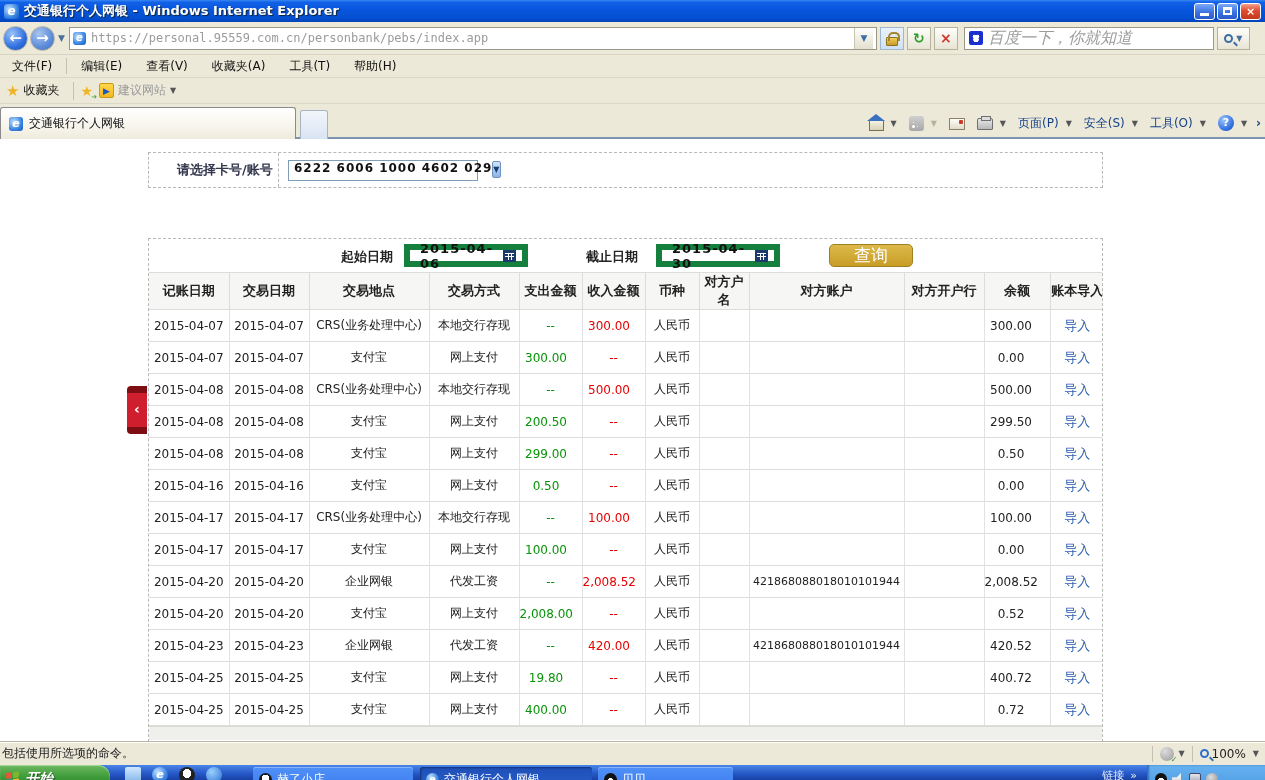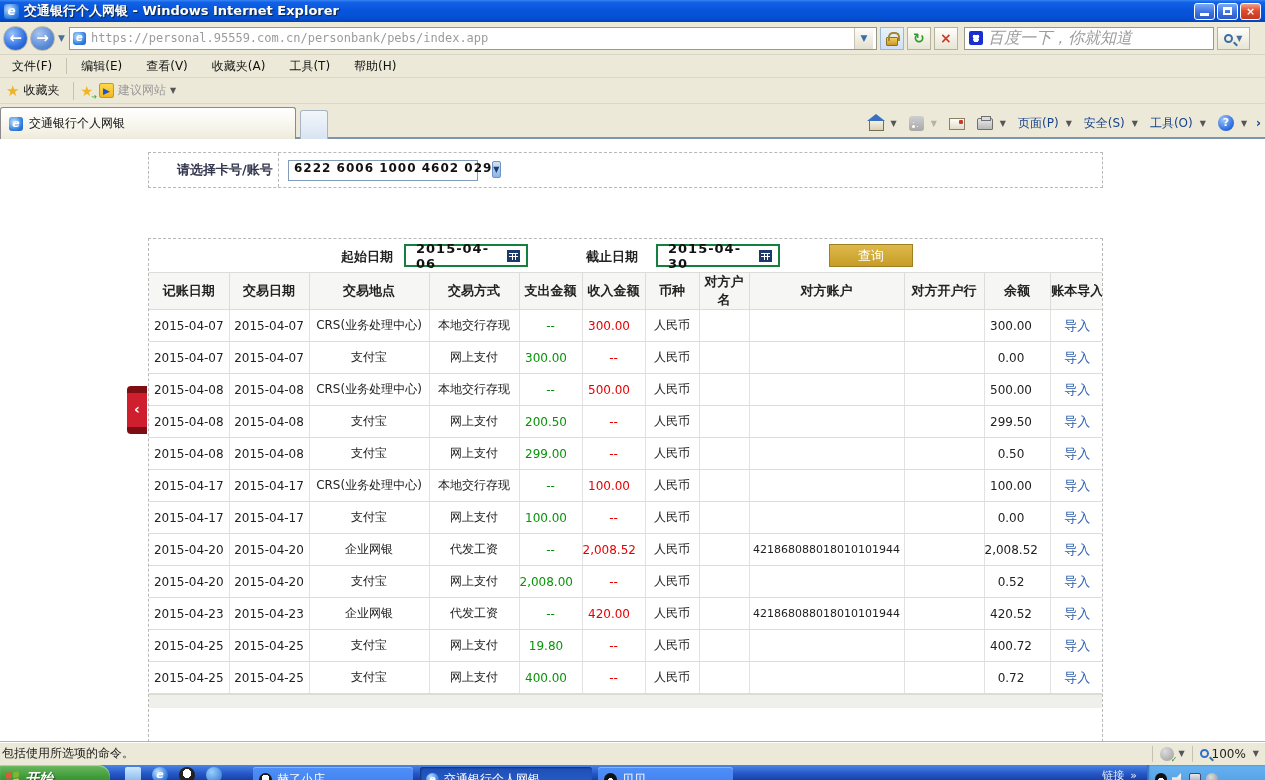--- a/index.html
+++ b/index.html
@@ -82,26 +82,26 @@
 
   .sel-panel { position:absolute; left:148px; top:13px; width:955px; height:36px; border:1px dashed #b8b8b8; display:flex; align-items:center; }
   .sel-label-cell { width:130px; height:100%; border-right:1px dashed #b8b8b8; display:flex; align-items:center; padding-left:28px; font-weight:bold; font-size:13px; color:#33364d; }
   .xp-select { margin-left:9px; width:190px; height:21px; border:1px solid #7f9db9; background:#fff; display:flex; align-items:flex-start; }
   .xp-select .val { flex:1; font-size:12px; font-weight:bold; color:#111; padding-left:5px; letter-spacing:1px; white-space:nowrap; }
   .xp-select .arrow { width:17px; height:17px; margin-right:1px; background:linear-gradient(#cfe3fb,#8cb4e8); border:1px solid #6f94c0; border-radius:2px; color:#1a3c6e; font-size:8px; text-align:center; line-height:16px; }
 
   .query-panel { position:absolute; left:148px; top:83px; width:955px; height:519px; border:1px dashed #b8b8b8; overflow:hidden;margin-top:16px; }
   .date-row { position:relative; height:33px; font-size:13px; }
   .date-row .lbl { position:absolute; top:9px; font-weight:bold; color:#222; }
-  .date-input { position:absolute; top:5px; width:124px; height:23px; border:2px solid #15803d; background:#fff; display:flex; align-items:center; padding:0 6px 0 10px; }
+  .date-input { position:absolute; top:5px; width:124px; height:23px; border:6px solid #15803d; background:#fff; display:flex; align-items:center; padding:0 6px 0 10px; }
   .date-input .dval { flex:1; font-weight:bold; font-size:13px; color:#111; letter-spacing:1px; }
   .cal-icon { width:13px; height:12px; background:#1b3a6b; position:relative; }
   .cal-icon:before { content:""; position:absolute; left:2px; top:3px; width:9px; height:7px;
     background:linear-gradient(#fff,#fff) 0 0/9px 1px no-repeat, linear-gradient(#fff,#fff) 0 3px/9px 1px no-repeat, linear-gradient(#fff,#fff) 3px 0/1px 7px no-repeat, linear-gradient(#fff,#fff) 6px 0/1px 7px no-repeat; }
-  .gold-btn { position:absolute; top:5px; width:84px; height:23px; background:linear-gradient(#ddb94a,#c79d26); border:1px solid #9f7f1f; color:#fff; font-size:13px; text-align:center; line-height:21px; border-radius:0; }
+  .gold-btn { position:absolute; top:5px; width:84px; height:23px; background:linear-gradient(#ddb94a,#c79d26); border:1px solid #9f7f1f; color:#fff; font-size:17px; text-align:center; line-height:21px; border-radius:5px; }
 
   table.tx { border-collapse:collapse; table-layout:fixed; width:955px; font-size:12px; color:#222; }
   table.tx col.w0{width:80px} table.tx col.w1{width:80px} table.tx col.w2{width:120px} table.tx col.w3{width:90px}
   table.tx col.w4{width:63px} table.tx col.w5{width:63px} table.tx col.w6{width:54px} table.tx col.w7{width:50px}
   table.tx col.w8{width:155px} table.tx col.w9{width:80px} table.tx col.w10{width:66px} table.tx col.w11{width:54px}
   table.tx th { height:28px; background:#f6f6f4; border:1px solid #dcdcdc; border-left:none; border-right:1px solid #dcdcdc; font-size:13px; font-weight:bold; color:#222; }
   table.tx td { height:32px; border-bottom:1px solid #dcdcdc; border-right:1px solid #e2e2e2; text-align:center; background:#fff; overflow:hidden; white-space:nowrap; }
   table.tx tr td:last-child, table.tx tr th:last-child { border-right:none; }
   table.tx th:first-child { border-left:none; }
   td.c4 { color:#089408; }
@@ -376,20 +376,34 @@
               <td class="c4 num">299.00</td>
               <td class="c5">--</td>
               <td class="c6">人民币</td>
               <td class="c7"></td>
               <td class="c8"></td>
               <td class="c9"></td>
               <td class="c10">0.50</td>
               <td class="c11"><span class="import-link">导入</span></td>
             </tr>
             <tr>
+              <td class="c0">2015-04-16</td>
+              <td class="c1">2015-04-16</td>
+              <td class="c2">支付宝</td>
+              <td class="c3">网上支付</td>
+              <td class="c4 num">0.50</td>
+              <td class="c5">--</td>
+              <td class="c6">人民币</td>
+              <td class="c7"></td>
+              <td class="c8"></td>
+              <td class="c9"></td>
+              <td class="c10">0.00</td>
+              <td class="c11"><span class="import-link">导入</span></td>
+            </tr>
+            <tr>
               <td class="c0">2015-04-17</td>
               <td class="c1">2015-04-17</td>
               <td class="c2">CRS(业务处理中心)</td>
               <td class="c3">本地交行存现</td>
               <td class="c4">--</td>
               <td class="c5 num">100.00</td>
               <td class="c6">人民币</td>
               <td class="c7"></td>
               <td class="c8"></td>
               <td class="c9"></td>

